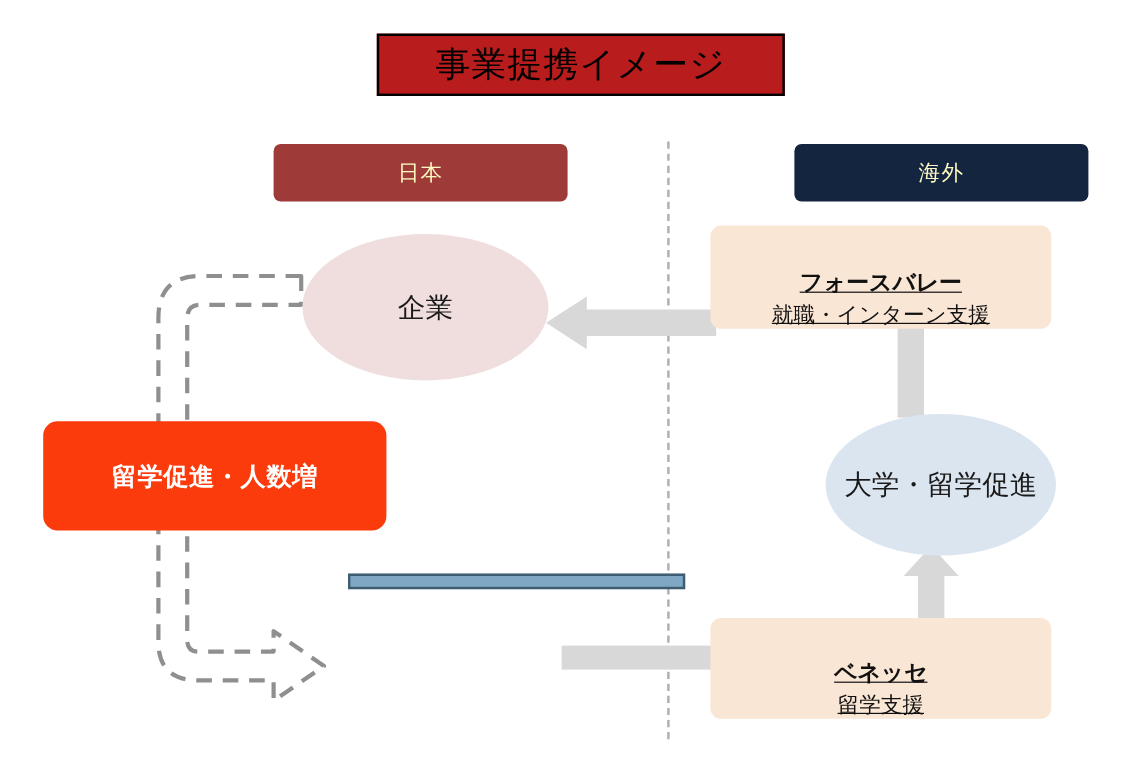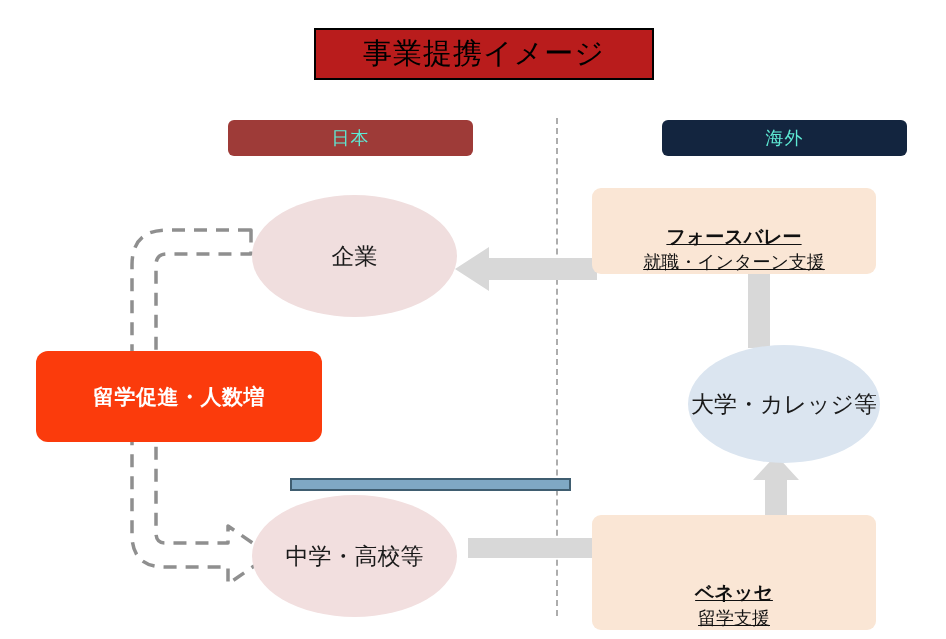--- a/index.html
+++ b/index.html
@@ -37,26 +37,26 @@
   .title-box .title-text {
     font-size: 29px;
     letter-spacing: 1px;
     color: #000000;
     white-space: nowrap;
   }
 
   
   .region-pill {
     position: absolute;
-    height: 36px;
+    height: 48px;
     border-radius: 6px;
     display: flex;
     align-items: center;
     justify-content: center;
-    color: #5eead4;
+    color: #fef9c3;
     font-size: 18px;
     letter-spacing: 1px;
     box-sizing: border-box;
   }
   .region-japan {
     left: 228px;
     top: 120px;
     width: 245px;
     background: #9e3b38;
   }
@@ -140,21 +140,21 @@
   .partner-fourvalley {
     left: 592px;
     top: 188px;
     width: 284px;
     height: 86px;
   }
   .partner-benesse {
     left: 592px;
     top: 515px;
     width: 284px;
-    height: 115px;
+    height: 84px;
   }
 
   
   .highlight-box {
     position: absolute;
     left: 36px;
     top: 351px;
     width: 286px;
     height: 91px;
     background: #fb3b0c;
@@ -280,26 +280,23 @@
                Q 38 39 49 39
                L 133 39
                Z" fill="none" stroke="#8f8f8f" stroke-width="3.5" stroke-dasharray="13 9" stroke-linejoin="round"></path>
     </svg>
   </div>
 
   <div class="ellipse ellipse-company">
     <span>企業</span>
   </div>
 
-  <div class="ellipse ellipse-school">
-    <span>中学・高校等</span>
-  </div>
 
   <div class="ellipse ellipse-university">
-    <span>大学・カレッジ等</span>
+    <span>大学・留学促進</span>
   </div>
 
   <div class="partner-box partner-fourvalley">
     <span class="partner-name">フォースバレー</span>
     <span class="partner-desc">就職・インターン支援</span>
   </div>
 
   <div class="partner-box partner-benesse">
     <span class="partner-name">ベネッセ</span>
     <span class="partner-desc">留学支援</span>

